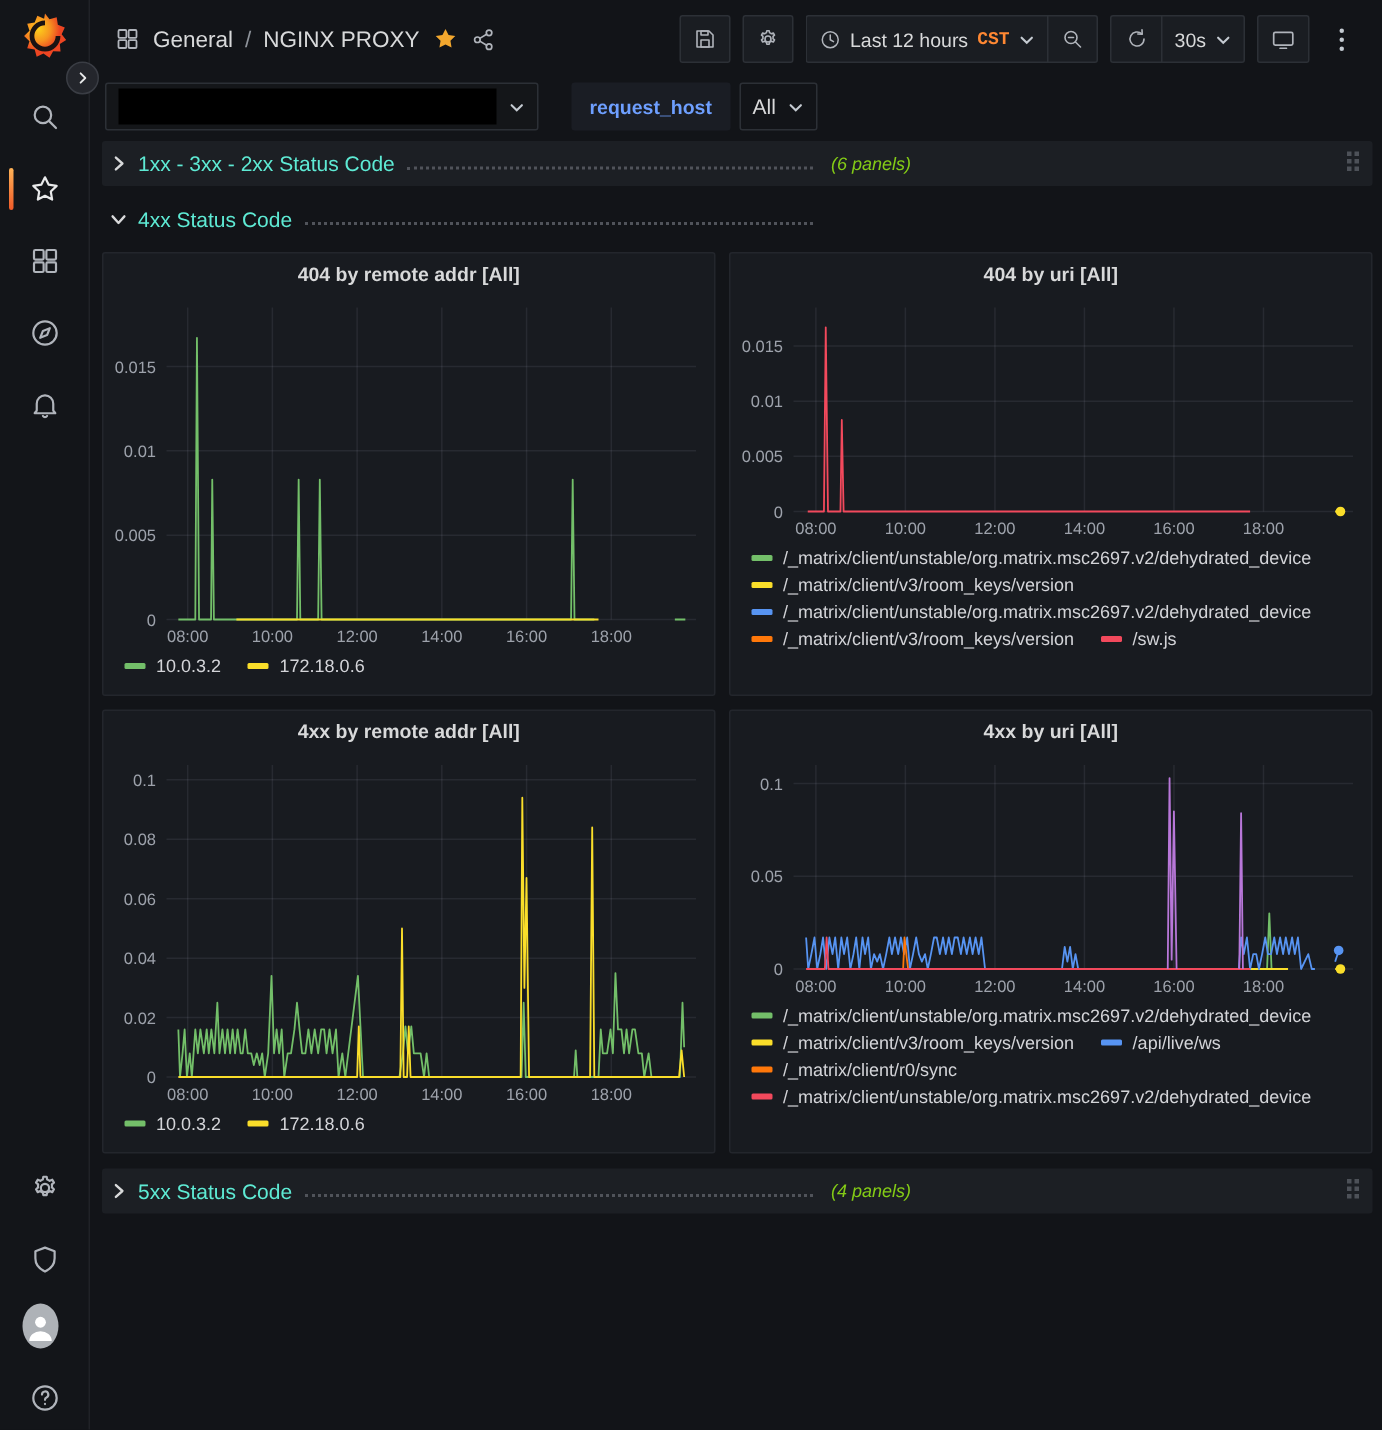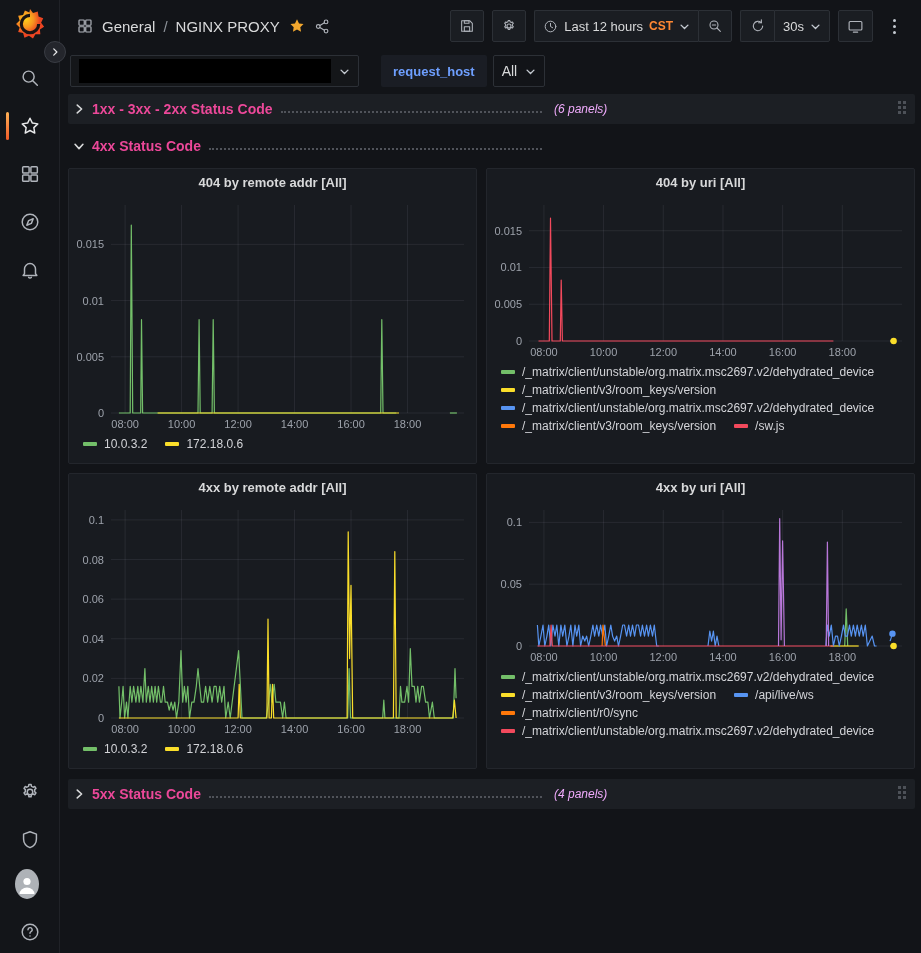--- a/index.html
+++ b/index.html
@@ -28,42 +28,42 @@
   .crumb-sep { color:#8e939a; }
   .iconbtn { height:32px; min-width:34px; padding:0 8px; background:#1a1d22;
     border:1px solid #2c3036; border-radius:2px; display:flex; align-items:center;
     justify-content:center; color:#c4cad1; gap:6px; cursor:pointer; }
   .btn-group { display:flex; }
   .btn-group .iconbtn { border-radius:0; border-right-width:0; }
   .btn-group .iconbtn:first-child { border-radius:2px 0 0 2px; }
   .btn-group .iconbtn:last-child { border-radius:0 2px 2px 0; border-right-width:1px; }
   .toolbar { margin-left:auto; display:flex; align-items:center; gap:8px;text-align:right; }
   .tp-text { font-size:13px; color:#d8d9da; }
-  .tp-tz { font-size:12px; font-weight:bold; }
+  .tp-tz { font-size:12px; font-weight:bold;font-family:Liberation Mono, monospace; }
   .kebab { display:flex; flex-direction:column; gap:3px; }
   .kebab i { width:3px; height:3px; border-radius:50%; background:#c4cad1; }
 
   
   .varsrow { height:38px; display:flex; align-items:center; gap:6px; padding:0 10px; }
   .var-chip { height:32px; display:flex; align-items:center; padding:0 12px;
     background:#1a1d24; border-radius:2px; font-size:13px; font-weight:bold; }
   .var-select { height:32px; display:flex; align-items:center; gap:8px; padding:0 8px;
     border:1px solid #2c3036; border-radius:2px; background:#141619; cursor:pointer; }
   .redacted { width:252px; height:24px; background:#000; }
   .gap16 { width:10px; }
 
   
   .content { margin:4px 6px 0 8px; }
   .rowhead { height:30px; display:flex; align-items:center; padding:0 6px 0 4px;
     cursor:pointer; border-radius:2px; }
   .rowhead.collapsed { background:#1c1f24; }
   .rowhead-left { width:472px; display:flex; align-items:center; min-width:0; }
-  .row-title { font-size:14px; font-weight:bold; color:#ec4899; white-space:nowrap; margin-left:6px; }
+  .row-title { font-size:14px; font-weight:normal; color:#5eead4; white-space:nowrap; margin-left:6px; }
   .dots { flex:1; border-bottom:2px dotted #50535a; margin:0 2px 0 8px; transform:translateY(3px); }
-  .row-count { font-size:12px; font-style:italic; color:#f0abfc; margin-left:10px; }
+  .row-count { font-size:12px; font-style:italic; color:#84cc16; margin-left:10px; }
   .drag-dots { margin-left:auto; width:11px; height:16px; display:grid;
     grid-template-columns:3px 3px; grid-auto-rows:3px; gap:2px; opacity:.8; }
   .drag-dots i { background:#5a5e66; }
 
   .panel-grid { display:grid; grid-template-columns:409px 1fr; gap:9px; margin-top:8px; }
   .panel { height:296px; background:#181b20; border:1px solid #23262c; border-radius:2px;
     display:flex; flex-direction:column; overflow:hidden; }
   .panel-title { height:26px; display:flex; align-items:center; justify-content:center;
     font-size:13px; font-weight:bold; color:#d8d9da; cursor:pointer; flex:none; }
   svg.chart { width:100%; display:block; flex:none; }

